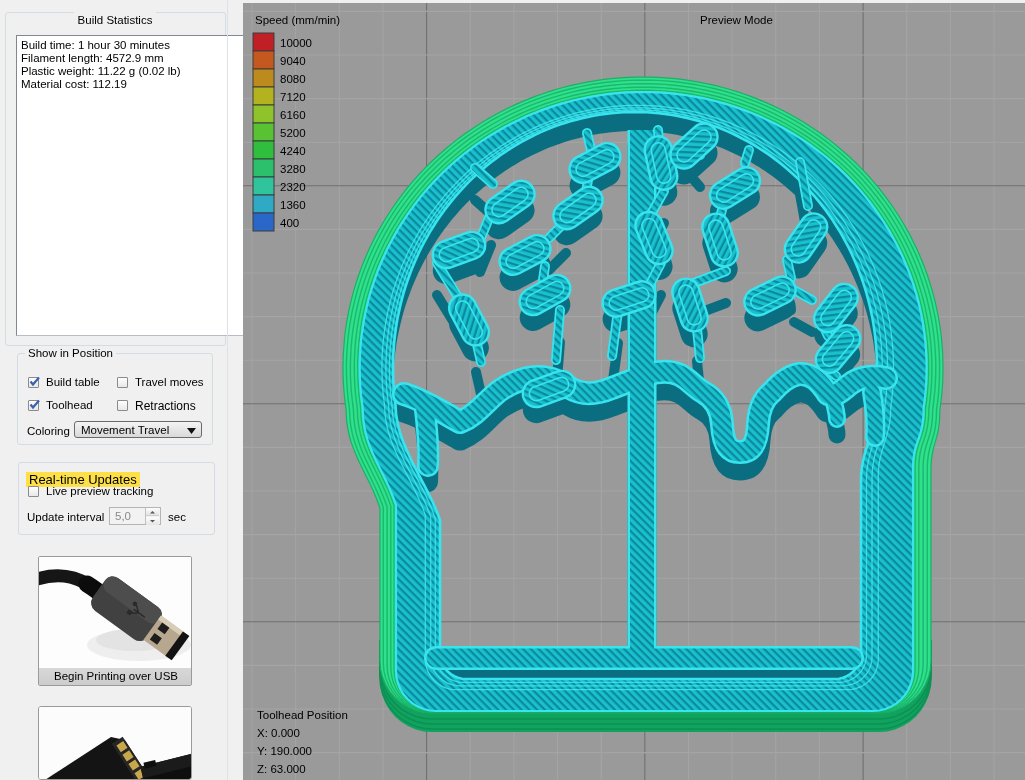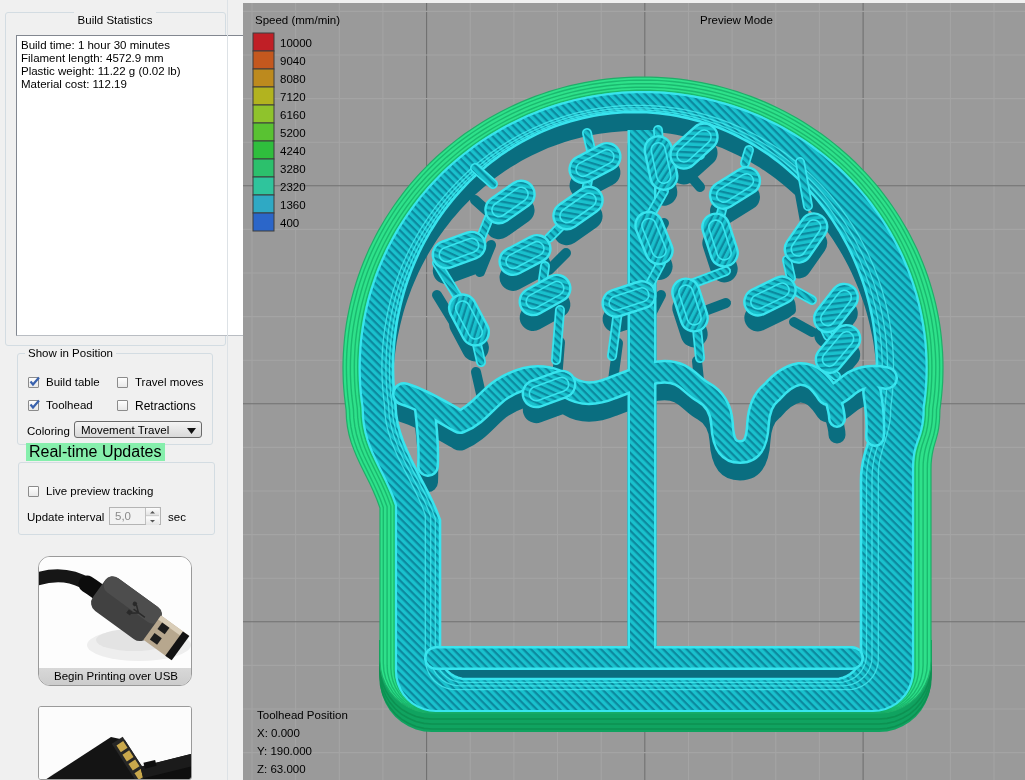--- a/index.html
+++ b/index.html
@@ -28,36 +28,36 @@
 <div style="position:absolute;left:117px;top:400px;width:11px;height:11px;border:1px solid #8b8b8b;background:linear-gradient(#fefefe,#e8e8e8);border-radius:1px"></div>
 <div style="position:absolute;left:135px;top:399px;font-size:12px">Retractions</div>
 <div style="position:absolute;left:27px;top:425px;font-size:11.5px">Coloring</div>
 <div style="position:absolute;left:74px;top:421px;width:128px;height:17px;border:1px solid #6a6a6a;border-radius:3px;background:linear-gradient(#f4f4f4,#d9d9d9)"></div>
 <div style="position:absolute;left:81px;top:424px;font-size:11.5px">Movement Travel</div>
 <svg style="position:absolute;left:186px;top:427px" width="12" height="8">
     <path d="M1,1 L10,1 L5.5,7 Z" fill="#111"></path>
   </svg>
 
 <div style="position:absolute;left:18px;top:462px;width:197px;height:73px;border:1px solid #d3dce2;border-radius:3px"></div>
-<div style="position:absolute;left:26px;top:443px;font-size:16px;background:#86efac;padding:0 3px">Real-time Updates</div>
+<div style="position:absolute;left:26px;top:472px;font-size:13px;background:#fde047;padding:0 3px">Real-time Updates</div>
 <div style="position:absolute;left:28px;top:486px;width:11px;height:11px;border:1px solid #8b8b8b;background:linear-gradient(#fefefe,#e8e8e8);border-radius:1px"></div>
 <div style="position:absolute;left:46px;top:485px;font-size:11.5px">Live preview tracking</div>
 <div style="position:absolute;left:27px;top:511px;font-size:11.5px">Update interval</div>
 <div style="position:absolute;left:109px;top:507px;width:52px;height:18px;border:1px solid #b4b4b4;background:#f2f2f2;font-size:11.5px;color:#8a8a8a;padding:2px 0 12px 5px">5,0</div>
 <div style="position:absolute;left:145px;top:508px;width:14px;height:16px;border-left:1px solid #c0c0c0">
  <div style="position:absolute;left:0;top:0;width:13px;height:8px;background:linear-gradient(#fdfdfd,#e4e4e4);border-bottom:1px solid #cfcfcf"></div>
  <div style="position:absolute;left:0;top:9px;width:13px;height:8px;background:linear-gradient(#fdfdfd,#e4e4e4)"></div>
  <svg style="position:absolute;left:3px;top:2px" width="8" height="14">
       <path d="M1,3.5 L6,3.5 L3.5,1 Z" fill="#555"></path>
       <path d="M1,10 L6,10 L3.5,12.5 Z" fill="#555"></path>
     </svg>
 </div>
 <div style="position:absolute;left:168px;top:511px;font-size:11.5px">sec</div>
 
-<div style="position:absolute;left:38px;top:556px;width:154px;height:130px;border:1px solid #9a9a9a;border-radius:12px;background:#fff;overflow:hidden">
+<div style="position:absolute;left:38px;top:556px;width:154px;height:130px;border:1px solid #9a9a9a;border-radius:2px;background:#fff;overflow:hidden">
  <svg width="154" height="130" viewBox="0 0 154 130">
   <rect width="154" height="111" fill="#fdfdfd"></rect>
   <ellipse cx="100" cy="88" rx="52" ry="16" fill="#eeeeee"></ellipse>
   <ellipse cx="95" cy="83" rx="38" ry="11" fill="#e3e3e3"></ellipse>
   <path d="M-2,22 C18,16 34,18 50,28 C58,33 62,36 66,40" fill="none" stroke="#161616" stroke-width="13" stroke-linecap="round"></path>
   <path d="M48,27 C56,32 60,35 64,39" fill="none" stroke="#0c0c0c" stroke-width="17" stroke-linecap="round"></path>
   <g transform="rotate(36 90 55)">
    <rect x="52" y="34" width="68" height="40" rx="10" fill="#414141"></rect>
    <rect x="52" y="34" width="68" height="18" rx="9" fill="#4d4d4d"></rect>
    <rect x="118" y="39" width="34" height="30" fill="#b7a78e"></rect>

